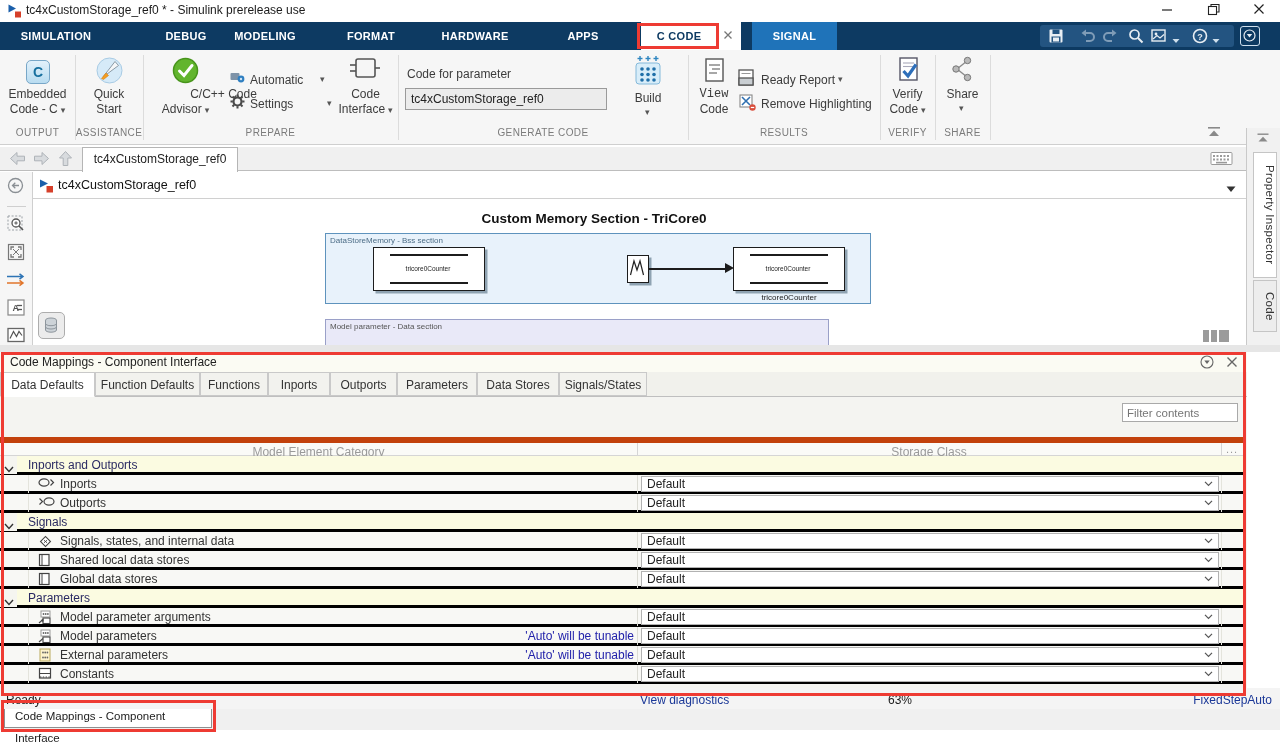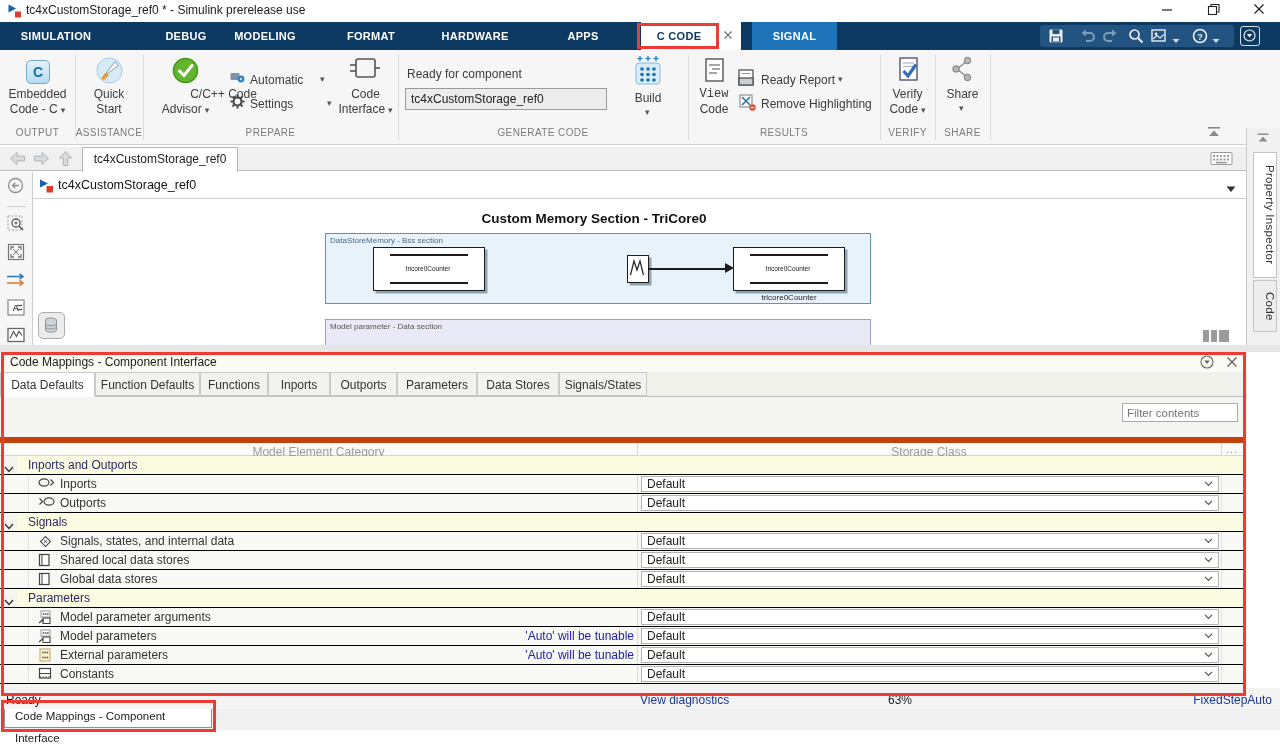--- a/index.html
+++ b/index.html
@@ -34,21 +34,21 @@
   .simblock{position:absolute;background:#fff;border:1.5px solid #1c1c1c;box-shadow:2.5px 2.5px 0 #8fa3b2;box-sizing:border-box;}
   .blkline{position:absolute;left:16px;right:16px;height:2px;background:#1c1c1c;}
   
   #rightstrip{position:absolute;left:1246px;top:128px;width:34px;height:217px;background:#f1f1f1;border-left:1px solid #c9c9c9;box-sizing:border-box;}
   .vtab{position:absolute;left:6px;width:24px;box-sizing:border-box;border:1px solid #c5c5c5;writing-mode:vertical-rl;text-align:center;font-size:11.5px;color:#333;letter-spacing:.3px;}
   
   #panel{position:absolute;left:0;top:352px;width:1247px;height:345px;background:#f4f4f1;}
   #panelhdr{position:absolute;left:0;top:0;width:1247px;height:20px;background:#fbfbf3;}
   .ptab{position:absolute;top:0;height:24px;line-height:24px;text-align:center;font-size:12px;color:#333;background:#f2f2ee;border:1px solid #c9c9c9;box-sizing:border-box;}
   .ptab.active{background:#fff;height:25px;border-bottom:1px solid #fff;z-index:2;}
-  .row{position:absolute;left:0;width:1243px;height:19px;background:#f8f8f5;border-bottom:1px solid #000000;box-sizing:border-box;}
+  .row{position:absolute;left:0;width:1243px;height:19px;background:#f8f8f5;border-bottom:3px solid #000000;box-sizing:border-box;}
   .row.group{background:#fbfbe1;}
   .row .gut{position:absolute;left:0;top:0;width:17px;height:18px;background:#f5f5f0;}
   .row .vl1{position:absolute;left:28px;top:0;width:1px;height:18px;background:#e4e4dc;}
   .row .vl2{position:absolute;left:637px;top:0;width:1px;height:18px;background:#dcdcd4;}
   .row .vl3{position:absolute;left:1221px;top:0;width:1px;height:18px;background:#e4e4dc;}
   .row .ic{position:absolute;left:38px;top:2px;}
   .row .lbl{position:absolute;left:60px;top:2px;font-size:12px;color:#333;white-space:nowrap;}
   .row.group .lbl{left:28px;color:#2b2b63;}
   .row .note{position:absolute;right:609px;top:2px;font-size:12px;color:#2222aa;white-space:nowrap;}
   .dd{position:absolute;left:641px;top:1px;width:578px;height:16px;background:#fff;border:1px solid #b2b2b2;box-sizing:border-box;font-size:12px;color:#222;line-height:14px;padding-left:5px;}
@@ -202,21 +202,21 @@
 
     <span class="abs" style="left:348px;top:6px;"><svg width="33" height="27" viewBox="0 0 33 27">
           <rect x="8" y="3" width="19" height="18" rx="2" fill="none" stroke="#555" stroke-width="1.6"></rect>
           <line x1="2" y1="9" x2="8" y2="9" stroke="#555" stroke-width="1.6"></line>
           <line x1="2" y1="15" x2="8" y2="15" stroke="#555" stroke-width="1.6"></line>
           <line x1="27" y1="12" x2="32" y2="12" stroke="#555" stroke-width="1.6"></line>
         </svg></span>
     <span class="rlbl" style="left:328px;width:75px;top:37px;">Code</span>
     <span class="rlbl caret" style="left:328px;width:75px;top:52px;">Interface</span>
 
-    <span class="rtxt" style="left:407px;top:17px;">Ready for component</span>
+    <span class="rtxt" style="left:407px;top:17px;">Code for parameter</span>
     <input class="abs" style="left: 405px; top: 38px; width: 202px; height: 22px; background: rgb(236, 236, 236); border: 1px solid rgb(154, 154, 154); box-sizing: border-box; font-size: 12px; color: rgb(34, 34, 34); padding: 0px 5px; font-family: &quot;Liberation Sans&quot;, sans-serif;" value="tc4xCustomStorage_ref0">
     <span class="abs" style="left:634px;top:5px;"><svg width="28" height="31" viewBox="0 0 28 31">
           <g stroke="#2e86c1" stroke-width="1.4">
             <line x1="6" y1="1" x2="6" y2="6"></line>
             <line x1="3.5" y1="3.5" x2="8.5" y2="3.5"></line>
             <line x1="14" y1="1" x2="14" y2="6"></line>
             <line x1="11.5" y1="3.5" x2="16.5" y2="3.5"></line>
             <line x1="22" y1="1" x2="22" y2="6"></line>
             <line x1="19.5" y1="3.5" x2="24.5" y2="3.5"></line>
           </g>
@@ -386,21 +386,21 @@
     <span class="abs" style="left:615px;top:69px;width:80px;height:1.5px;background:#1c1c1c;"></span>
     <span class="abs" style="left:691px;top:64px;width:0;height:0;border-left:9px solid #1c1c1c;border-top:5.5px solid transparent;border-bottom:5.5px solid transparent;"></span>
 
     <div class="simblock" style="left:699px;top:48px;width:112px;height:44px;">
       <span class="blkline" style="top:6px;"></span>
       <span class="blkline" style="bottom:6px;"></span>
       <span class="abs" style="left:0;top:17px;width:108px;text-align:center;font-size:6.5px;color:#222;">tricore0Counter</span>
     </div>
     <span class="abs" style="left:699px;top:94px;width:112px;text-align:center;font-size:8px;color:#222;">tricore0Counter</span>
 
-    <div class="abs" style="left:291px;top:120px;width:546px;height:40px;background:#e9e9f8;border:1px solid #9aa0c8;box-sizing:border-box;padding-left:32px;">
+    <div class="abs" style="left:291px;top:120px;width:504px;height:40px;background:#e9e9f8;border:1px solid #9aa0c8;box-sizing:border-box;padding-left:32px;">
       <span class="abs" style="left:4px;top:2px;font-size:8px;color:#555;">Model parameter - Data section</span>
     </div>
 
     <div class="abs" style="left:4px;top:113px;width:27px;height:27px;background:#ececec;border:1px solid #adadad;border-radius:5px;box-sizing:border-box;">
       <svg width="14" height="17" viewBox="0 0 14 17" style="margin:4px 0 0 5px;">
           <ellipse cx="7" cy="3.2" rx="5.5" ry="2.2" fill="#cdd3d8" stroke="#8d959c"></ellipse>
           <path d="M1.5 3.2 V13 a5.5 2.2 0 0 0 11 0 V3.2" fill="#cdd3d8" stroke="#8d959c"></path>
           <path d="M1.5 6.5 a5.5 2.2 0 0 0 11 0" fill="none" stroke="#8d959c"></path>
           <path d="M1.5 9.8 a5.5 2.2 0 0 0 11 0" fill="none" stroke="#8d959c"></path>
         </svg>

